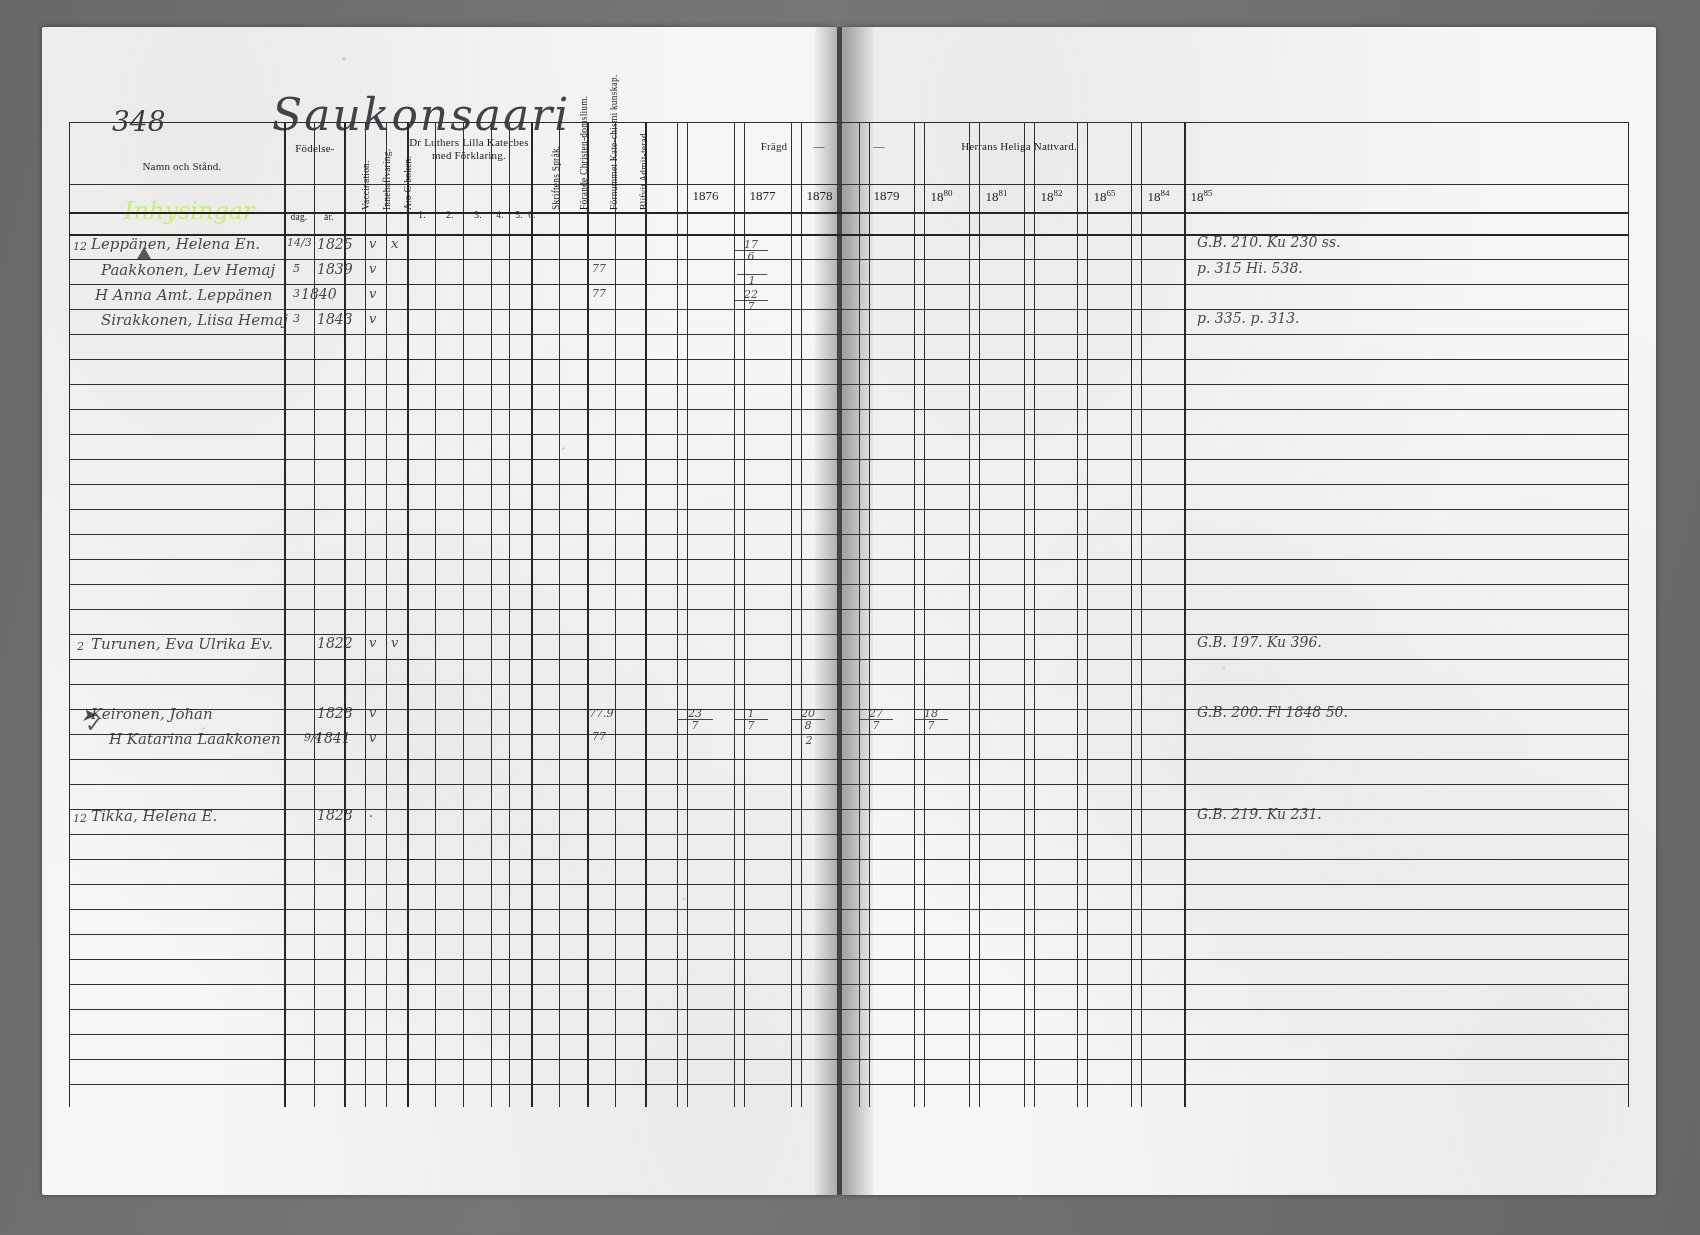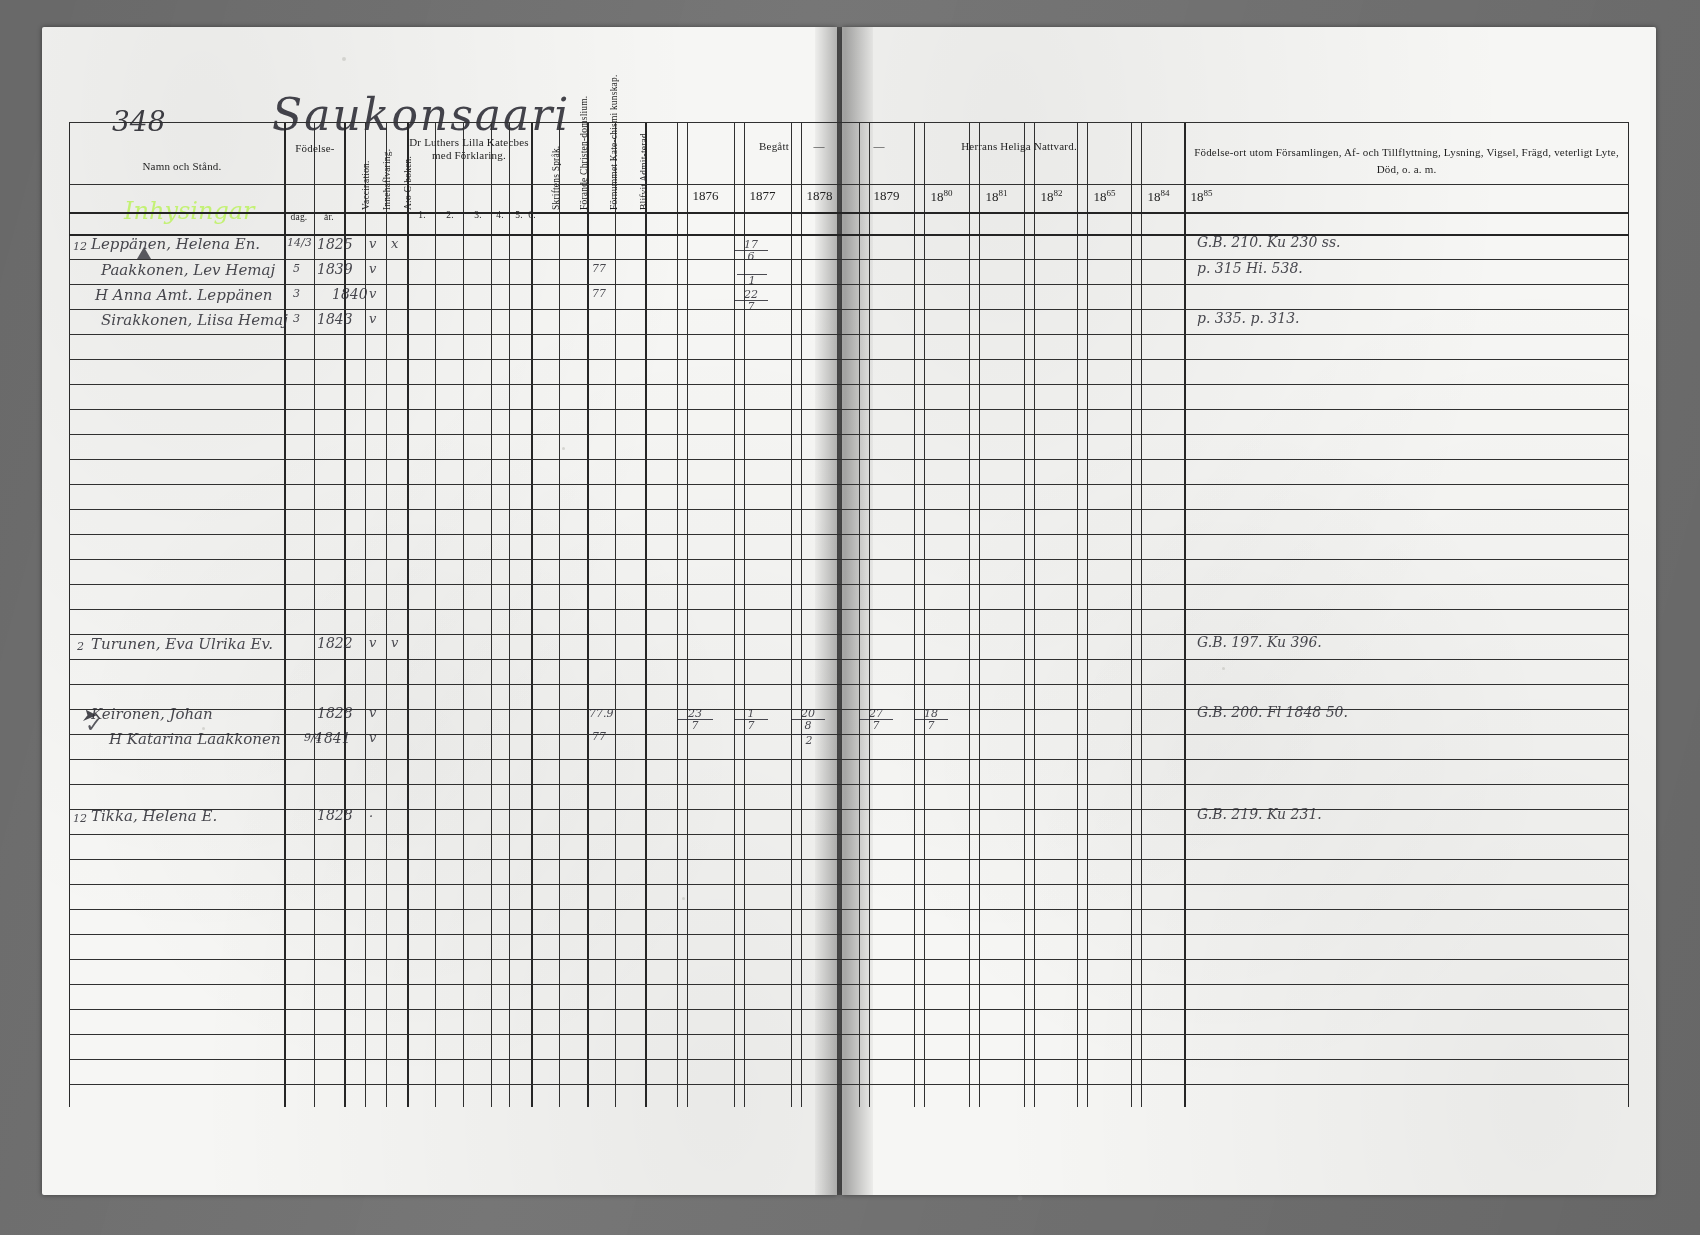--- a/index.html
+++ b/index.html
@@ -304,26 +304,25 @@
       <div class="hdr small" style="left:396px; top:70px; width:26px;">3.</div>
       <div class="hdr small" style="left:420px; top:70px; width:22px;">4.</div>
       <div class="hdr small" style="left:438px; top:70px; width:24px;">5.</div>
       <div class="hdr small" style="left:452px; top:70px; width:22px;">6.</div>
 
       <div class="hdr vert" style="left:482px; top:88px; width:86px;">Skriftens Språk.</div>
       <div class="hdr vert" style="left:510px; top:88px; width:86px;">Förande Christen-domslium.</div>
       <div class="hdr vert" style="left:540px; top:88px; width:86px;">Förnummet Kate-chismi kunskap.</div>
       <div class="hdr vert" style="left:570px; top:88px; width:86px;">Blifvit Admit-terad.</div>
 
-      <div class="hdr" style="left:640px; top:18px; width:130px;">Begått</div>
+      <div class="hdr" style="left:640px; top:18px; width:130px;">Frägd</div>
       <div class="hdr" style="left:740px; top:18px; width:20px;">—</div>
       <div class="hdr" style="left:800px; top:18px; width:20px;">—</div>
       <div class="hdr" style="left:830px; top:18px; width:240px;">Herrans Heliga Nattvard.</div>
 
-      <div class="hdr" style="left:1125px; top:22px; width:425px; line-height:1.5;">Födelse-ort utom Församlingen, Af- och Tillflyttning, Lysning, Vigsel, Frägd, veterligt Lyte, Död, o. a. m.</div>
 
       <div class="year" style="left:608px; top:66px; width:57px;">
         <span>18</span><span>76</span>
       </div>
       <div class="year" style="left:665px; top:66px; width:57px;">
         <span>18</span><span>77</span>
       </div>
       <div class="year" style="left:722px; top:66px; width:57px;">
         <span>18</span><span>78</span>
       </div>
@@ -359,21 +358,21 @@
 
       <div class="hand name-entry" style="left:32px; top:139px;">Paakkonen, Lev Hemaj</div>
       <div class="hand num-small" style="left:224px; top:140px;">5</div>
       <div class="hand" style="left:248px; top:139px; font-size:14px;">1839</div>
       <div class="hand tick" style="left:300px; top:139px;">v</div>
       <div class="hand num-small" style="left:523px; top:140px;">77</div>
       <div class="hand note" style="left:1128px; top:138px;">p. 315  Hi. 538.</div>
 
       <div class="hand name-entry" style="left:26px; top:164px;">H Anna Amt. Leppänen</div>
       <div class="hand num-small" style="left:224px; top:165px;">3</div>
-      <div class="hand" style="left:263px; top:164px; font-size:14px;">1840</div>
+      <div class="hand" style="left:232px; top:164px; font-size:14px;">1840</div>
       <div class="hand tick" style="left:300px; top:164px;">v</div>
       <div class="hand num-small" style="left:523px; top:165px;">77</div>
 
       <div class="hand name-entry" style="left:32px; top:189px;">Sirakkonen, Liisa Hemaj</div>
       <div class="hand num-small" style="left:224px; top:190px;">3</div>
       <div class="hand" style="left:248px; top:189px; font-size:14px;">1843</div>
       <div class="hand tick" style="left:300px; top:189px;">v</div>
       <div class="hand note" style="left:1128px; top:188px;">p. 335.  p. 313.</div>
 
       <div class="frac" style="left:665px; top:117px; width:34px;">

